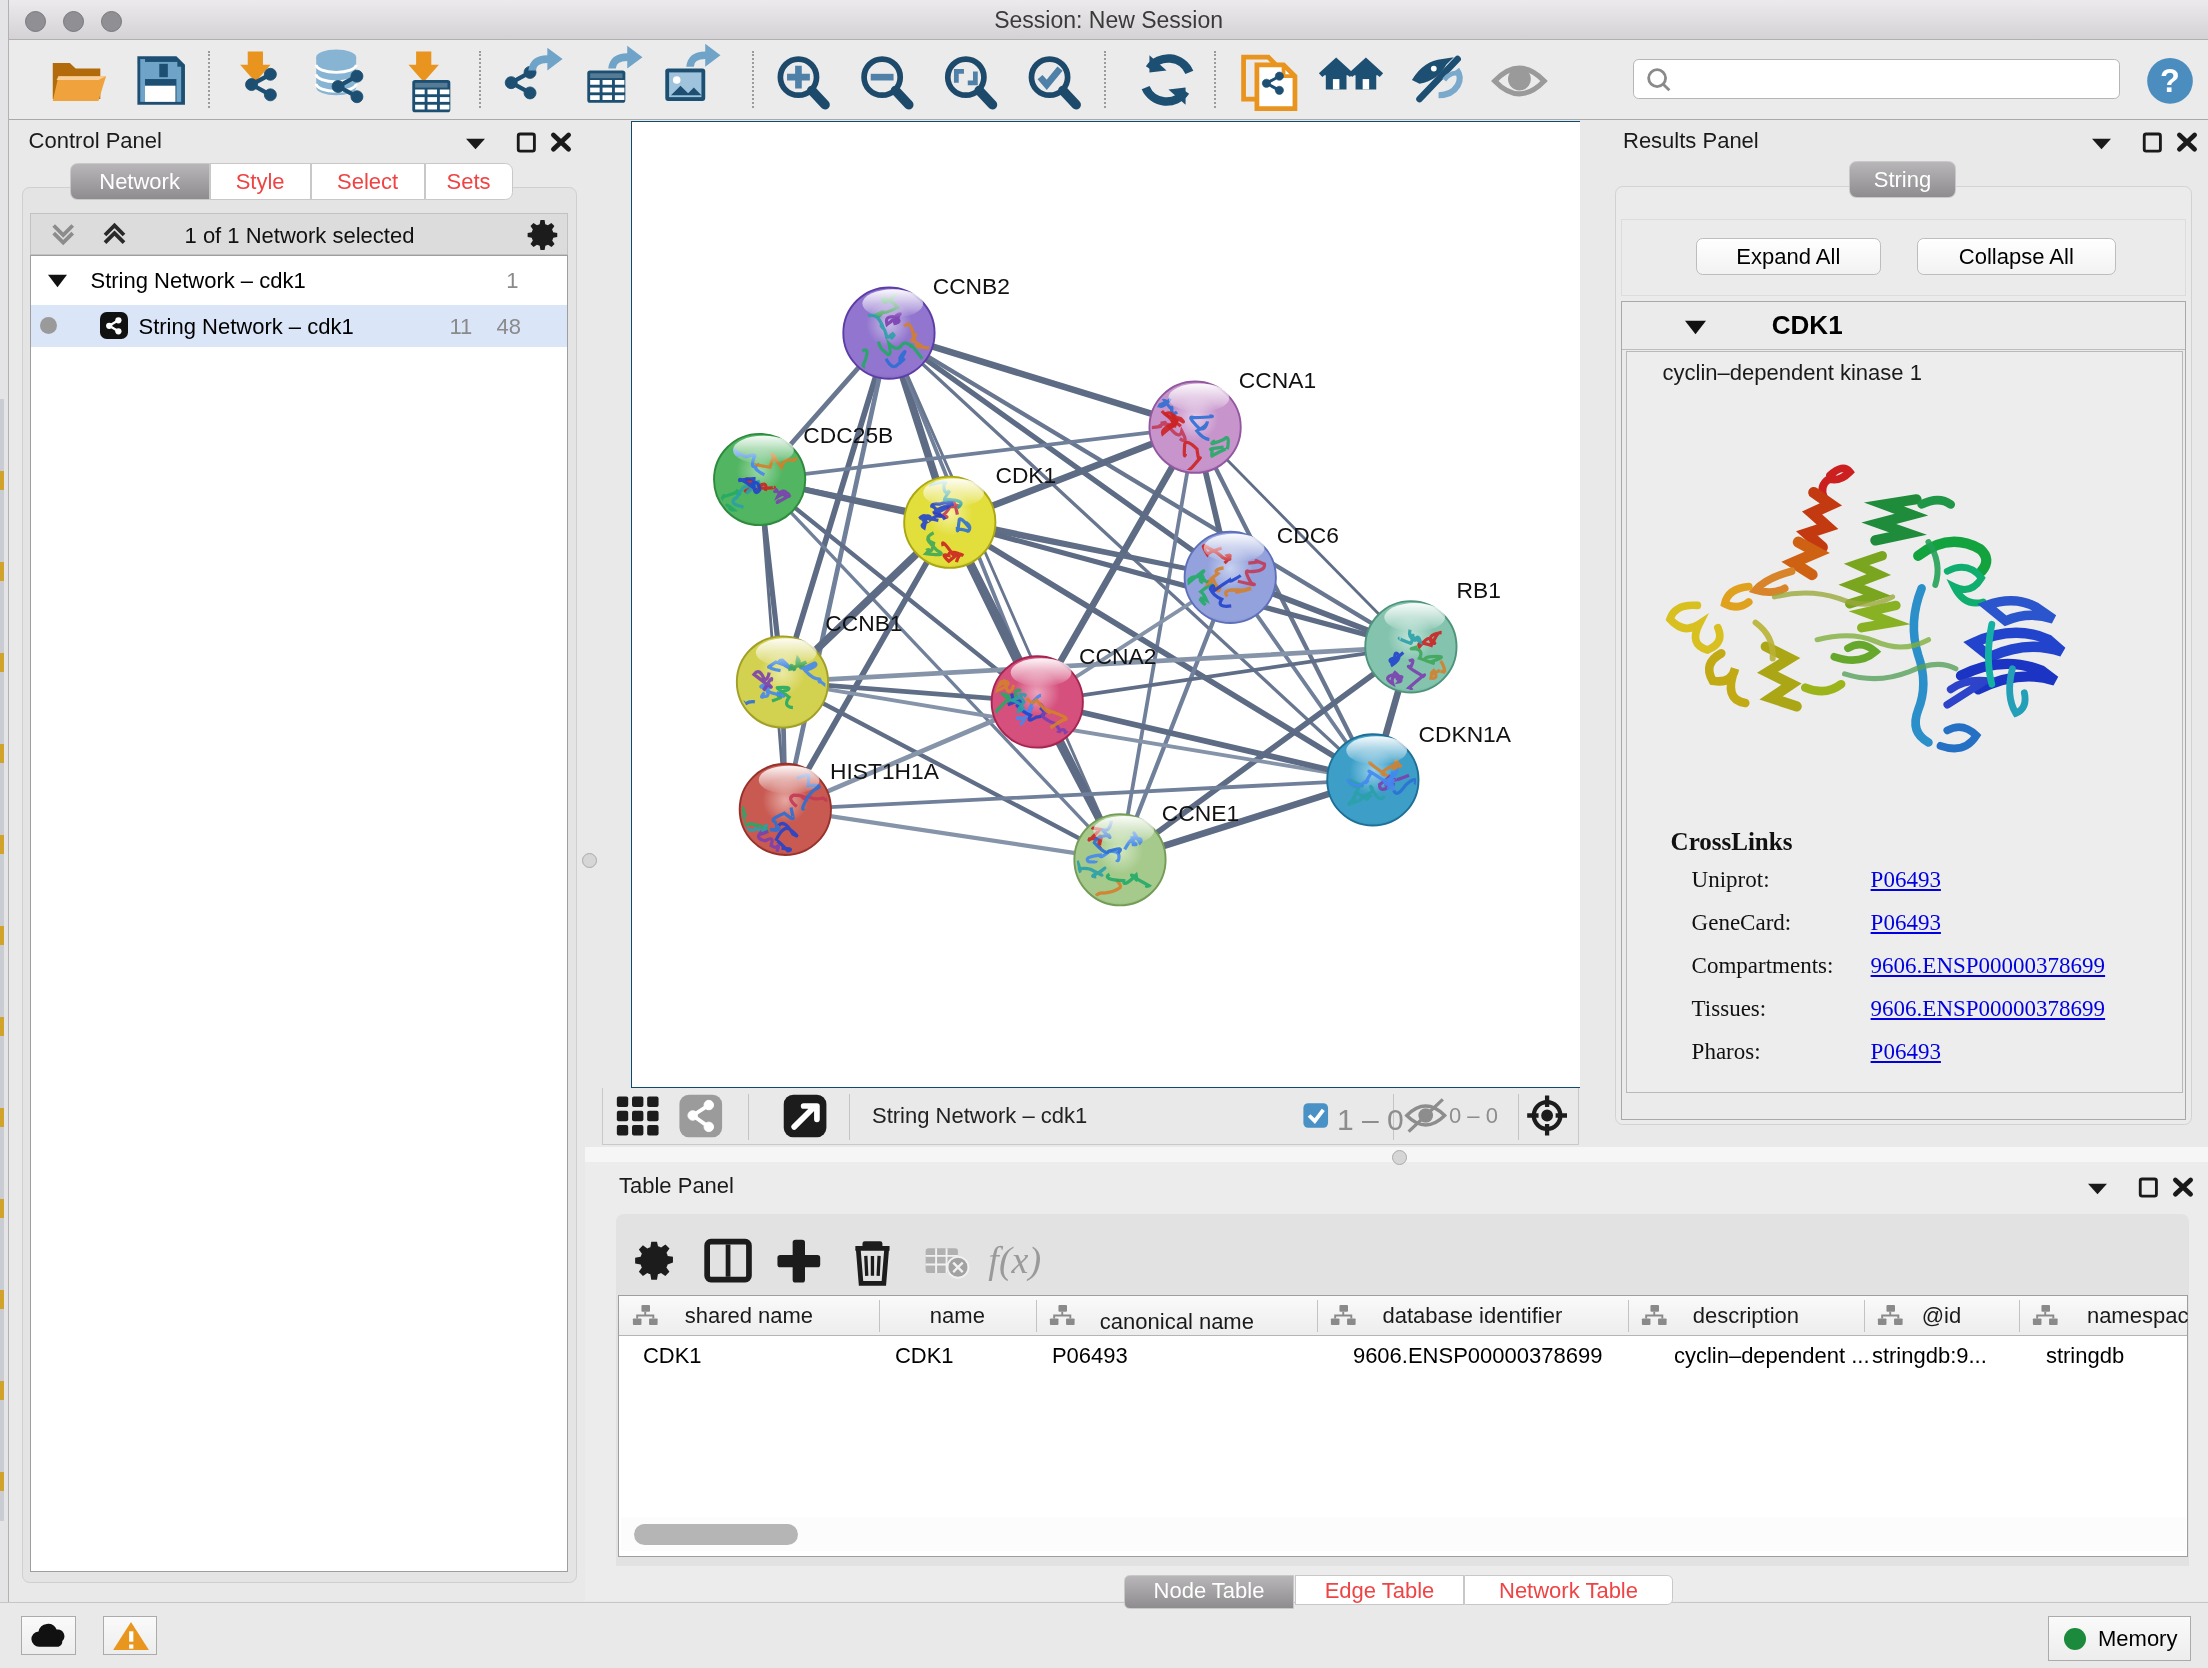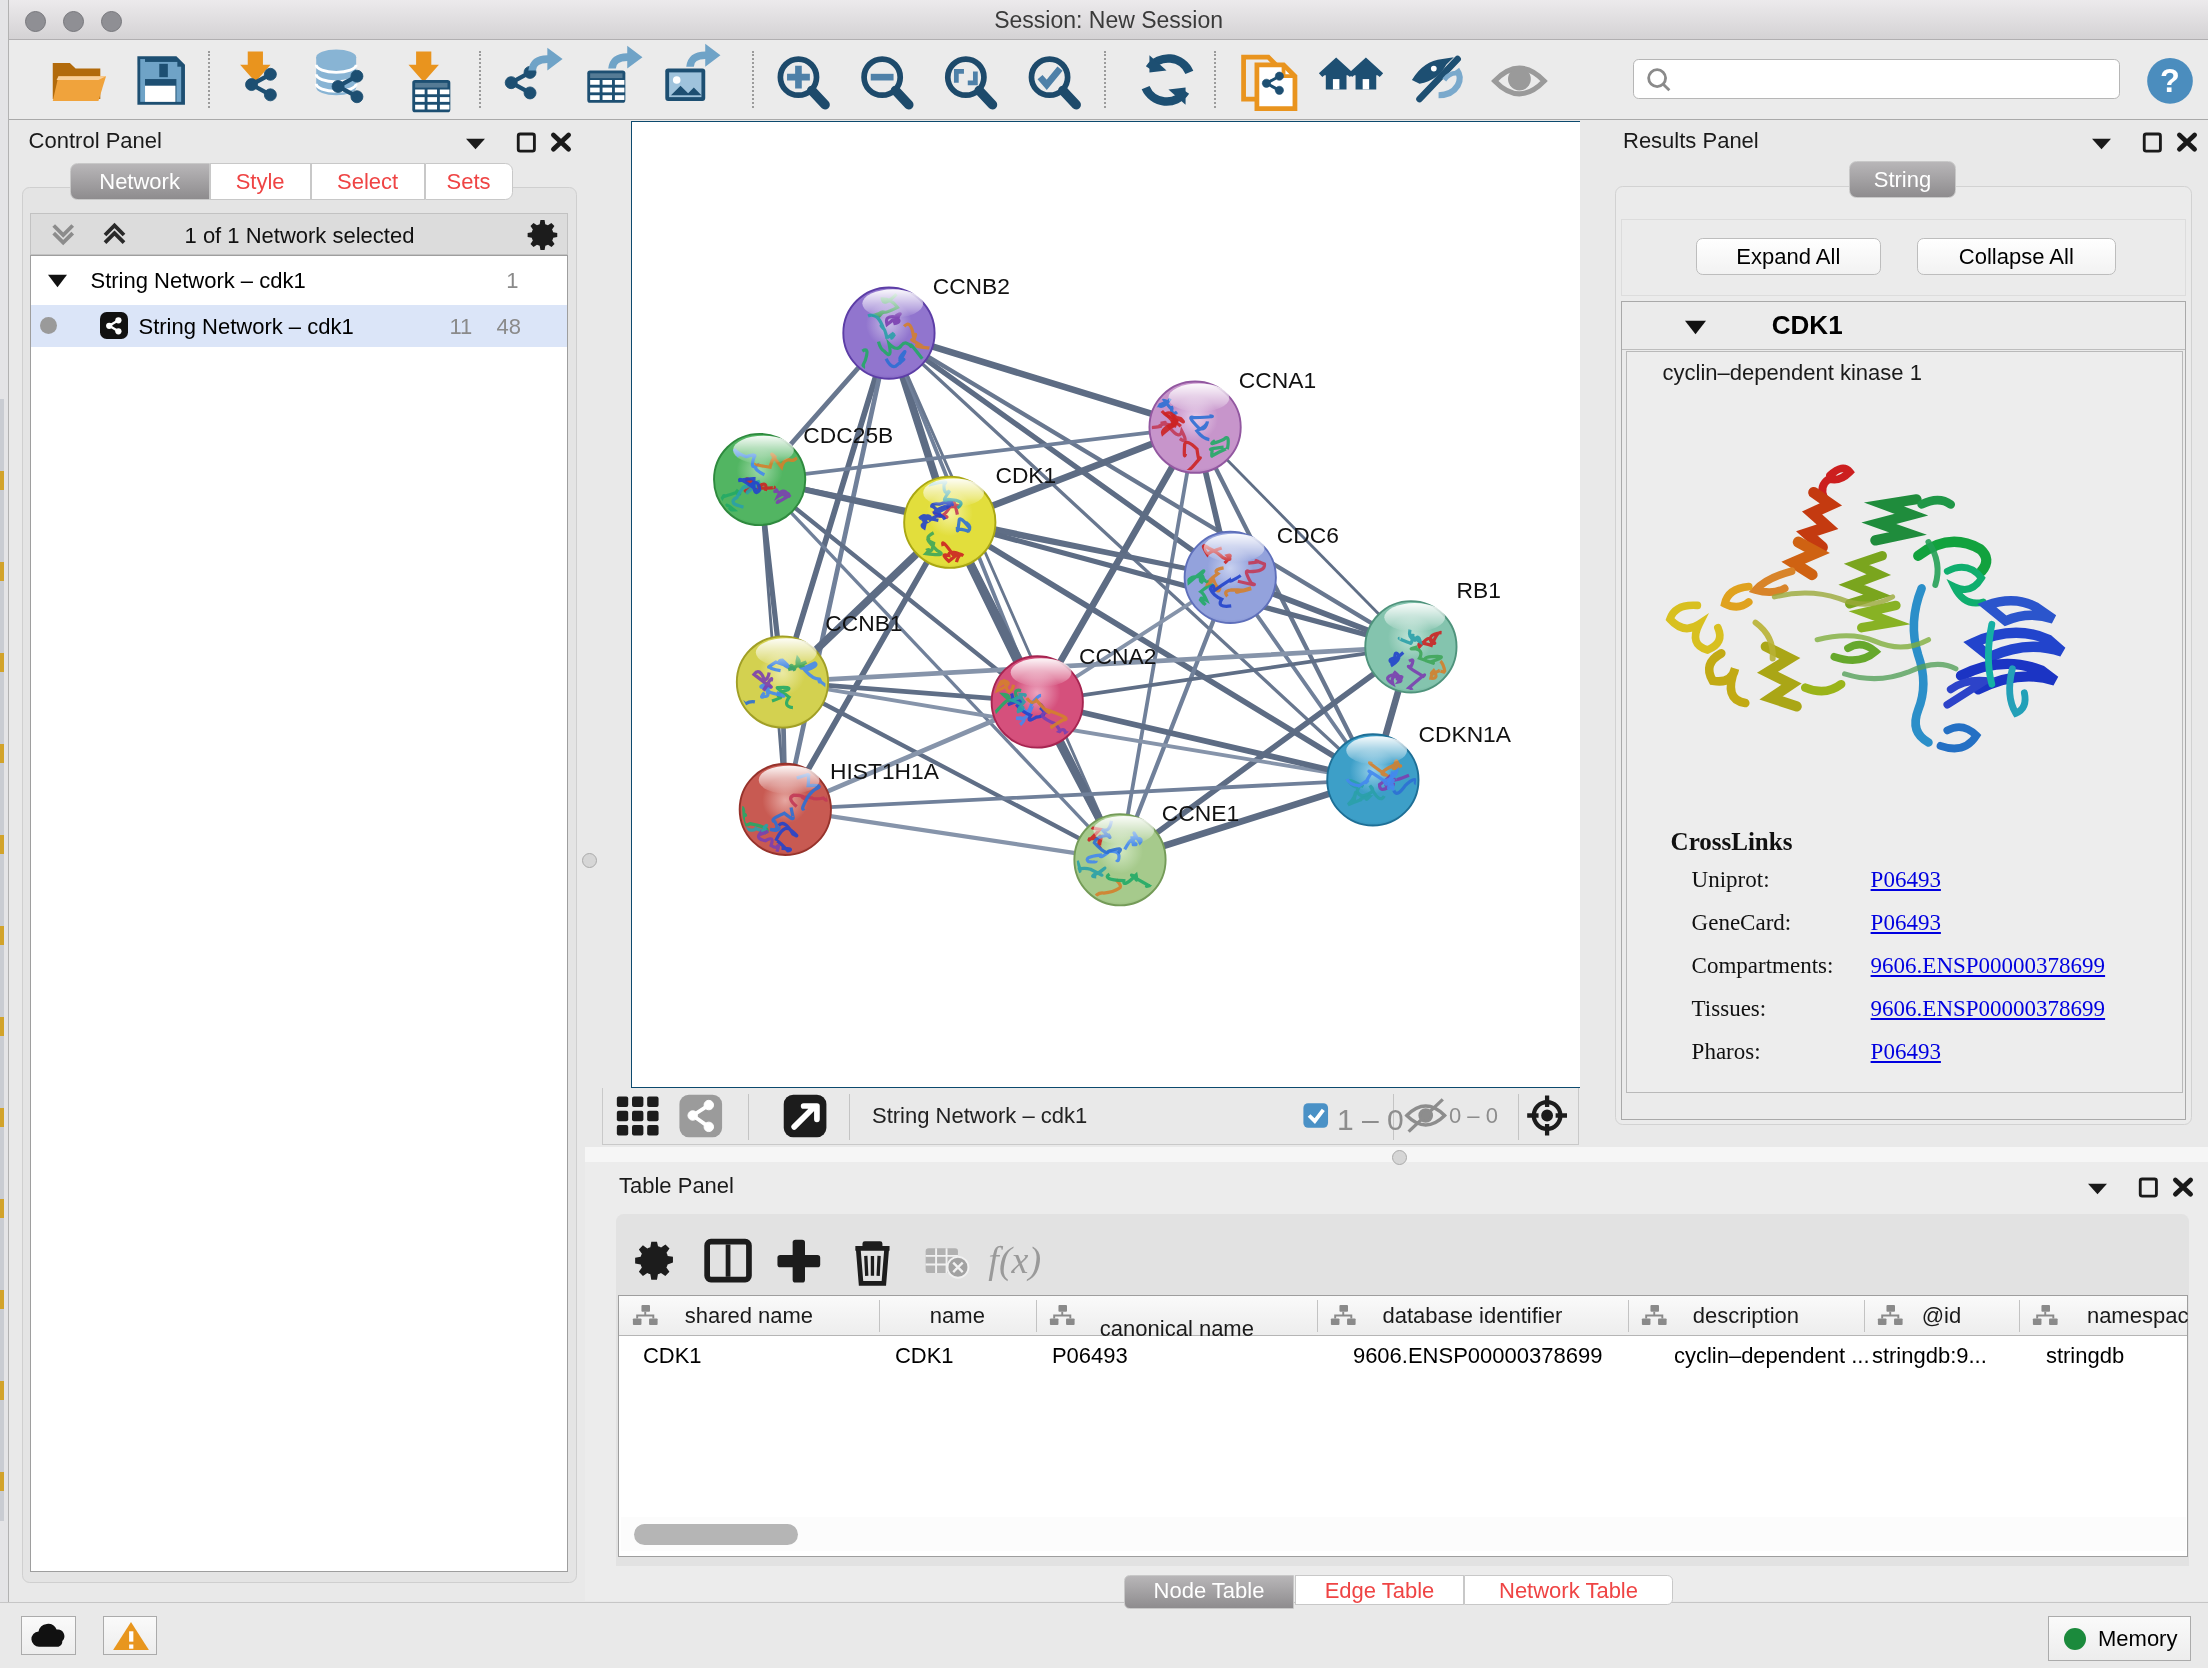--- a/index.html
+++ b/index.html
@@ -777,21 +777,21 @@
           <div style="position:absolute;left:260px;top:6.7px;width:157px;text-align:center;font-size:22px;color:#1a1a1a;">name</div>
           <div style="position:absolute;left:698px;top:3.8px;width:1px;height:32px;background:#c3c3c3;"></div>
           <svg width="28.5" height="25" viewBox="0 0 30 26" style="position:absolute;left:429px;top:7.6px">
 <g fill="#8a8a8a">
               <rect x="11" y="1" width="9" height="7" rx="1"></rect>
               <rect x="2" y="15" width="9" height="7" rx="1"></rect>
               <rect x="19" y="15" width="9" height="7" rx="1"></rect>
 <path d="M15 8 L15 12 M6.5 15 L6.5 12 L23.5 12 L23.5 15" stroke="#8a8a8a" stroke-width="2" fill="none"></path>
             </g>
           </svg>
-          <div style="position:absolute;left:417px;top:20px;width:282px;text-align:center;font-size:22px;color:#1a1a1a;">canonical name</div>
+          <div style="position:absolute;left:417px;top:13px;width:282px;text-align:center;font-size:22px;color:#1a1a1a;">canonical name</div>
           <div style="position:absolute;left:1009px;top:3.8px;width:1px;height:32px;background:#c3c3c3;"></div>
           <svg width="28.5" height="25" viewBox="0 0 30 26" style="position:absolute;left:710px;top:7.6px">
 <g fill="#8a8a8a">
               <rect x="11" y="1" width="9" height="7" rx="1"></rect>
               <rect x="2" y="15" width="9" height="7" rx="1"></rect>
               <rect x="19" y="15" width="9" height="7" rx="1"></rect>
 <path d="M15 8 L15 12 M6.5 15 L6.5 12 L23.5 12 L23.5 15" stroke="#8a8a8a" stroke-width="2" fill="none"></path>
             </g>
           </svg>
           <div style="position:absolute;left:698px;top:6.7px;width:311px;text-align:center;font-size:22px;color:#1a1a1a;">database identifier</div>

